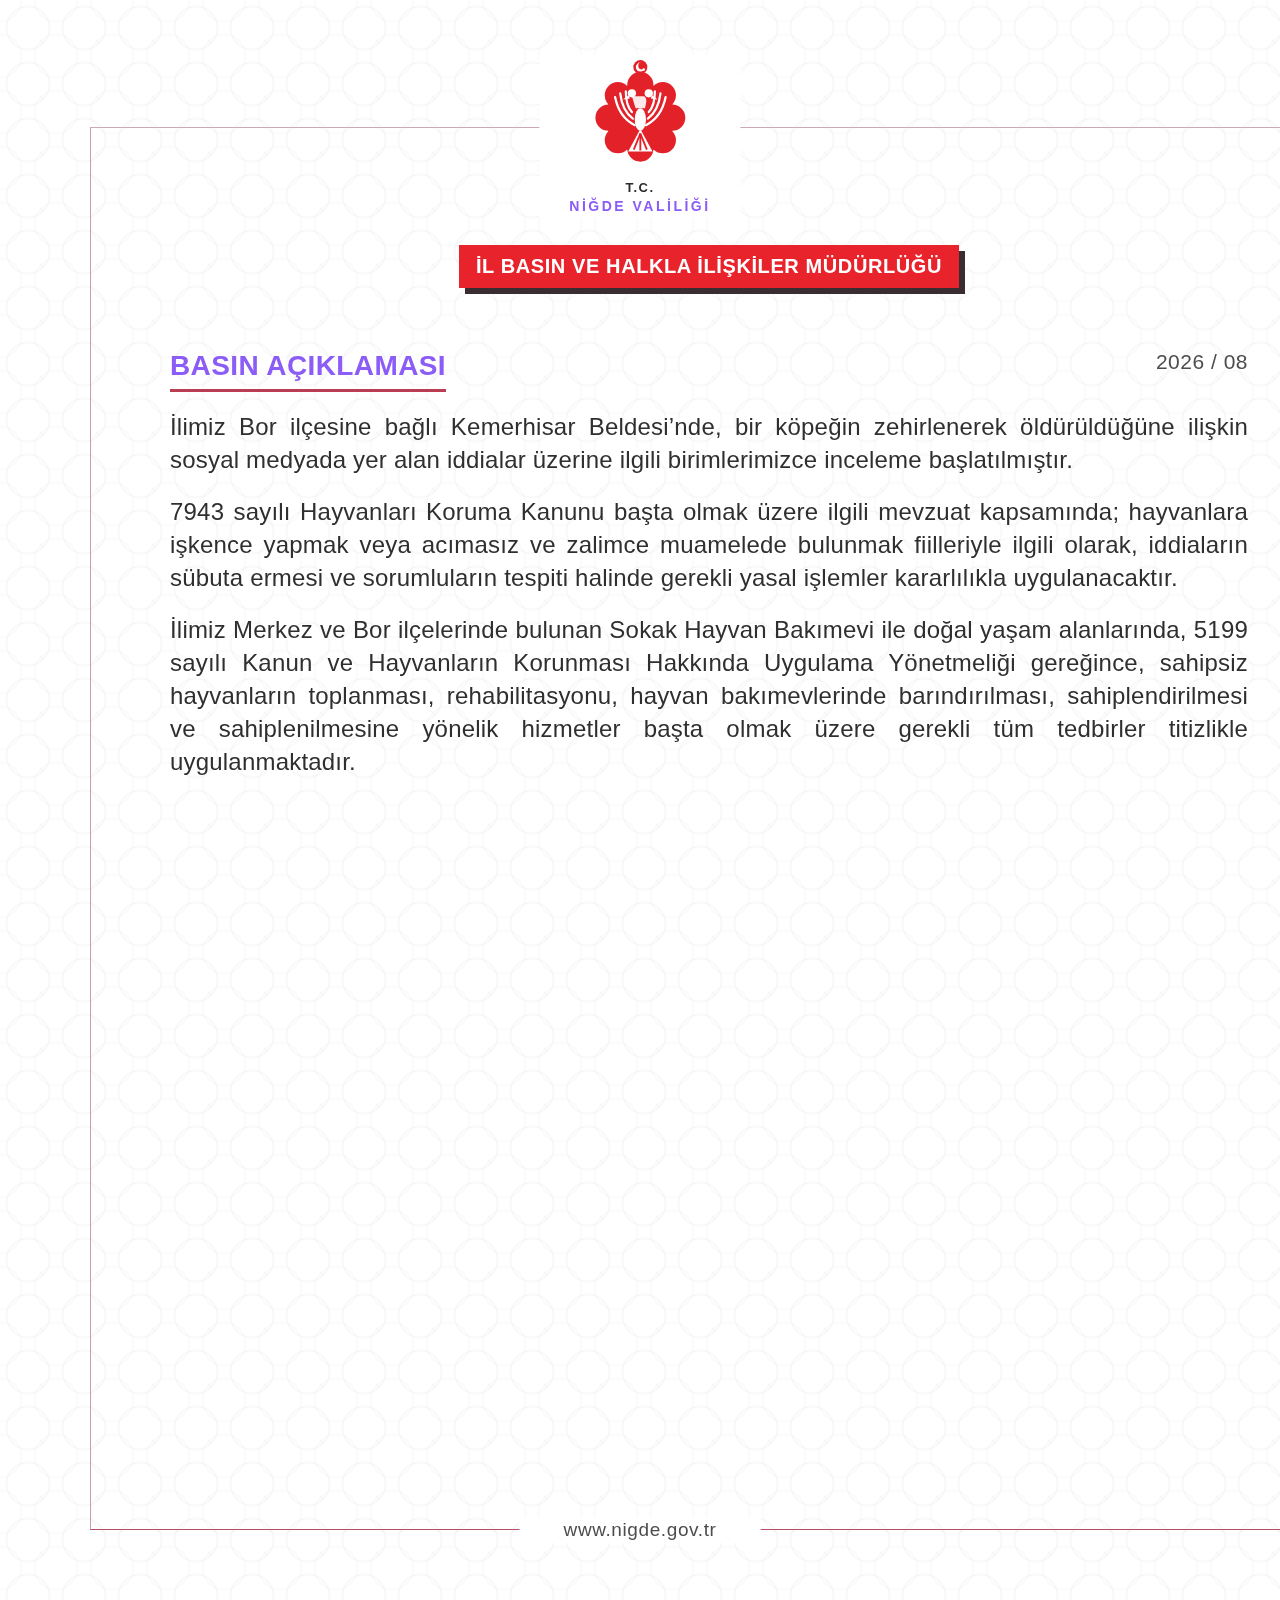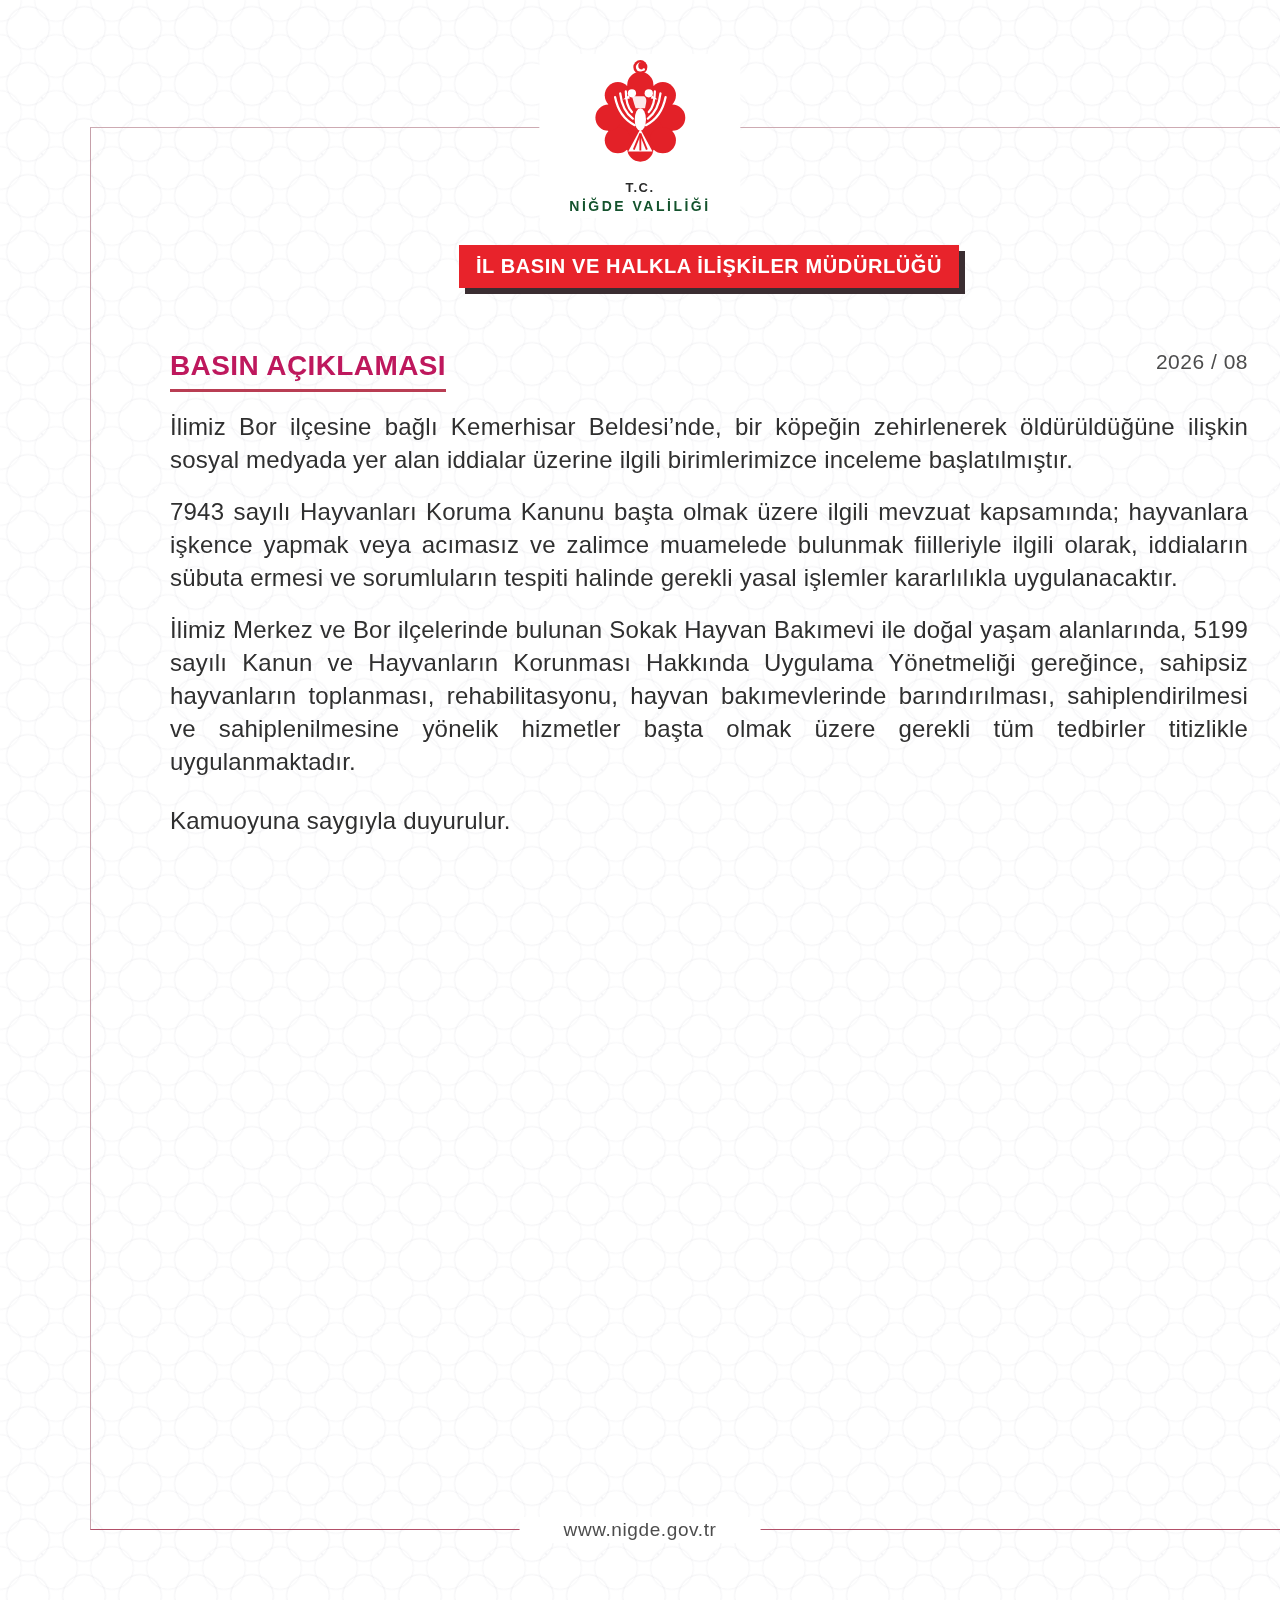--- a/index.html
+++ b/index.html
@@ -36,39 +36,39 @@
     text-align:center;
     background:#ffffff;
     padding:0 30px 4px 30px;
   }
   .emblem{width:116px;height:118px;display:block;margin:0 auto;}
   .state-abbrev{
     font-size:13px;font-weight:bold;color:#2b2b2b;
     letter-spacing:1.5px;margin-top:8px;
   }
   .institution-name{
-    font-size:14px;font-weight:bold;color:#14532d;
+    font-size:14px;font-weight:bold;color:#8b5cf6;
     letter-spacing:2.5px;margin-top:3px;
   }
   .banner{
     margin:117px auto 0 auto;
     width:476px;
     background:#e8232b;
     color:#ffffff;
     font-size:20px;font-weight:bold;letter-spacing:0.6px;
     text-align:center;
     padding:10px 12px;
     box-shadow:6px 6px 0 #3a2d31;
   }
   .title-row{
     margin-top:62px;
     display:flex;justify-content:space-between;align-items:flex-start;
   }
   .doc-title{
-    font-size:28px;font-weight:bold;color:#be185d;letter-spacing:0.4px;
+    font-size:28px;font-weight:bold;color:#8b5cf6;letter-spacing:0.4px;
     padding-bottom:7px;
     border-bottom:3px solid #b93d53;
     display:inline-block;
   }
   .doc-reference{
     font-size:21px;color:#4c4c4c;letter-spacing:0.5px;
   }
   .body-text{margin-top:18px;}
   .body-text p{
     margin:0 0 19px 0;
@@ -102,21 +102,20 @@
 
     <div class="title-row">
       <span class="doc-title">BASIN AÇIKLAMASI</span>
       <span class="doc-reference">2026 / 08</span>
     </div>
 
     <div class="body-text">
       <p>İlimiz Bor ilçesine bağlı Kemerhisar Beldesi’nde, bir köpeğin zehirlenerek öldürüldüğüne ilişkin sosyal medyada yer alan iddialar üzerine ilgili birimlerimizce inceleme başlatılmıştır.</p>
       <p>7943 sayılı Hayvanları Koruma Kanunu başta olmak üzere ilgili mevzuat kapsamında; hayvanlara işkence yapmak veya acımasız ve zalimce muamelede bulunmak fiilleriyle ilgili olarak, iddiaların sübuta ermesi ve sorumluların tespiti halinde gerekli yasal işlemler kararlılıkla uygulanacaktır.</p>
       <p>İlimiz Merkez ve Bor ilçelerinde bulunan Sokak Hayvan Bakımevi ile doğal yaşam alanlarında, 5199 sayılı Kanun ve Hayvanların Korunması Hakkında Uygulama Yönetmeliği gereğince, sahipsiz hayvanların toplanması, rehabilitasyonu, hayvan bakımevlerinde barındırılması, sahiplendirilmesi ve sahiplenilmesine yönelik hizmetler başta olmak üzere gerekli tüm tedbirler titizlikle uygulanmaktadır.</p>
-      <p class="closing">Kamuoyuna saygıyla duyurulur.</p>
     </div>
 
   </div>
 
   <div class="logo-block">
     <svg class="emblem" viewBox="0 0 120 126" aria-hidden="true">
 
       <g fill="#e32128">
         <circle cx="60" cy="68" r="37"></circle>
         <circle cx="94" cy="68" r="14"></circle>

